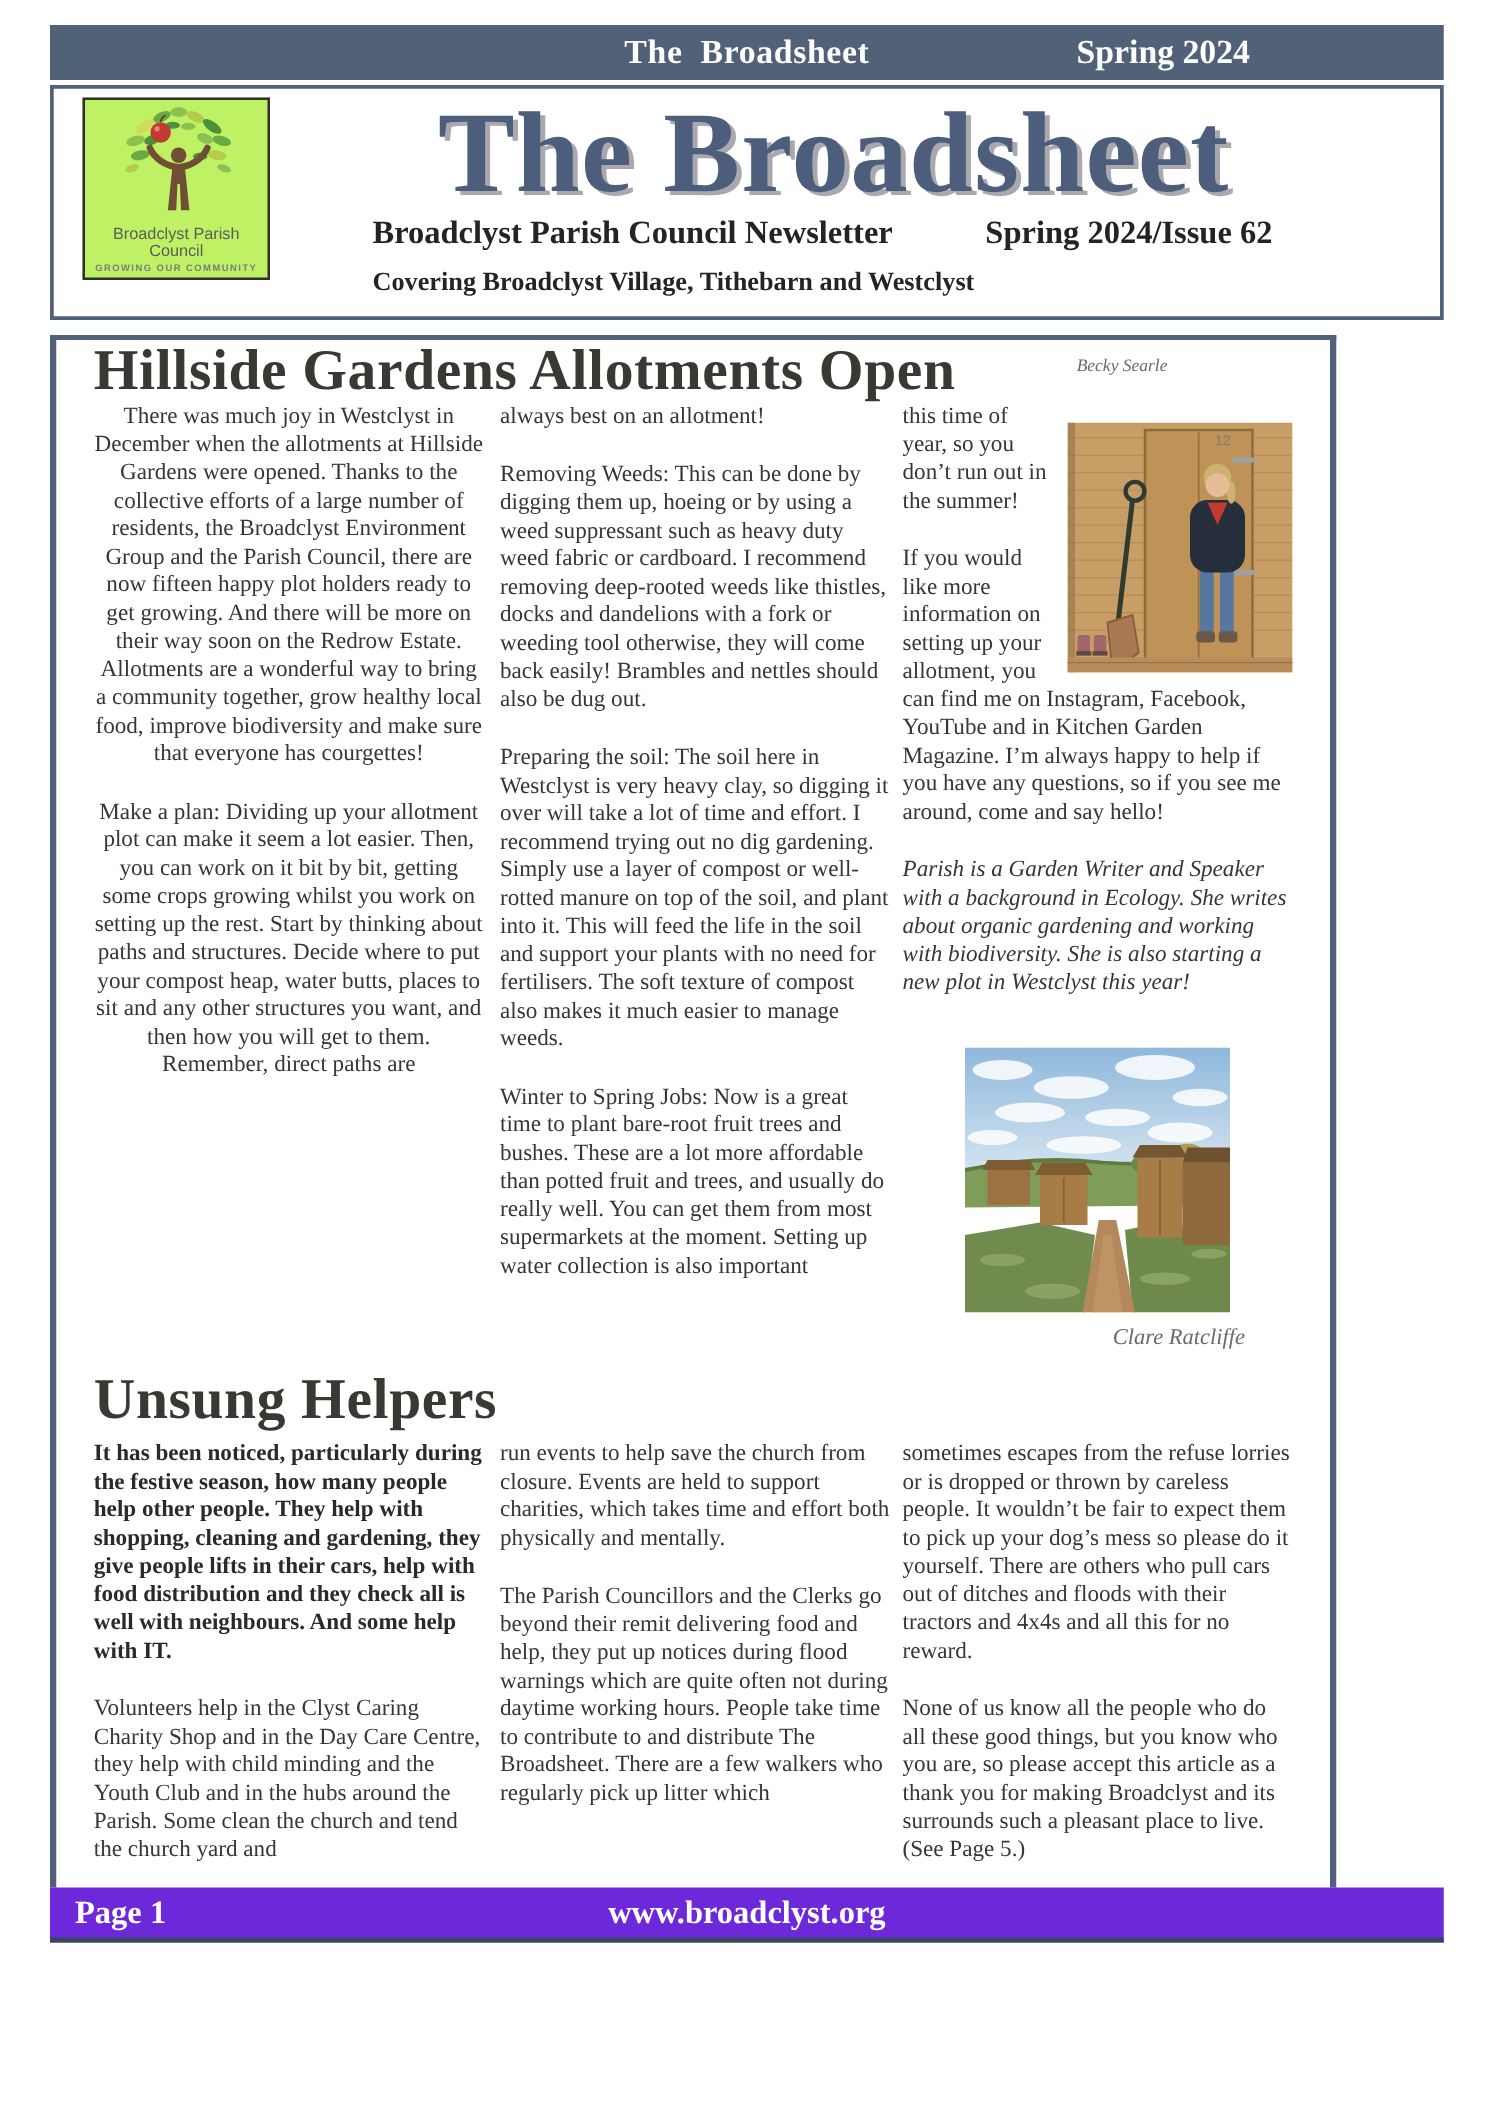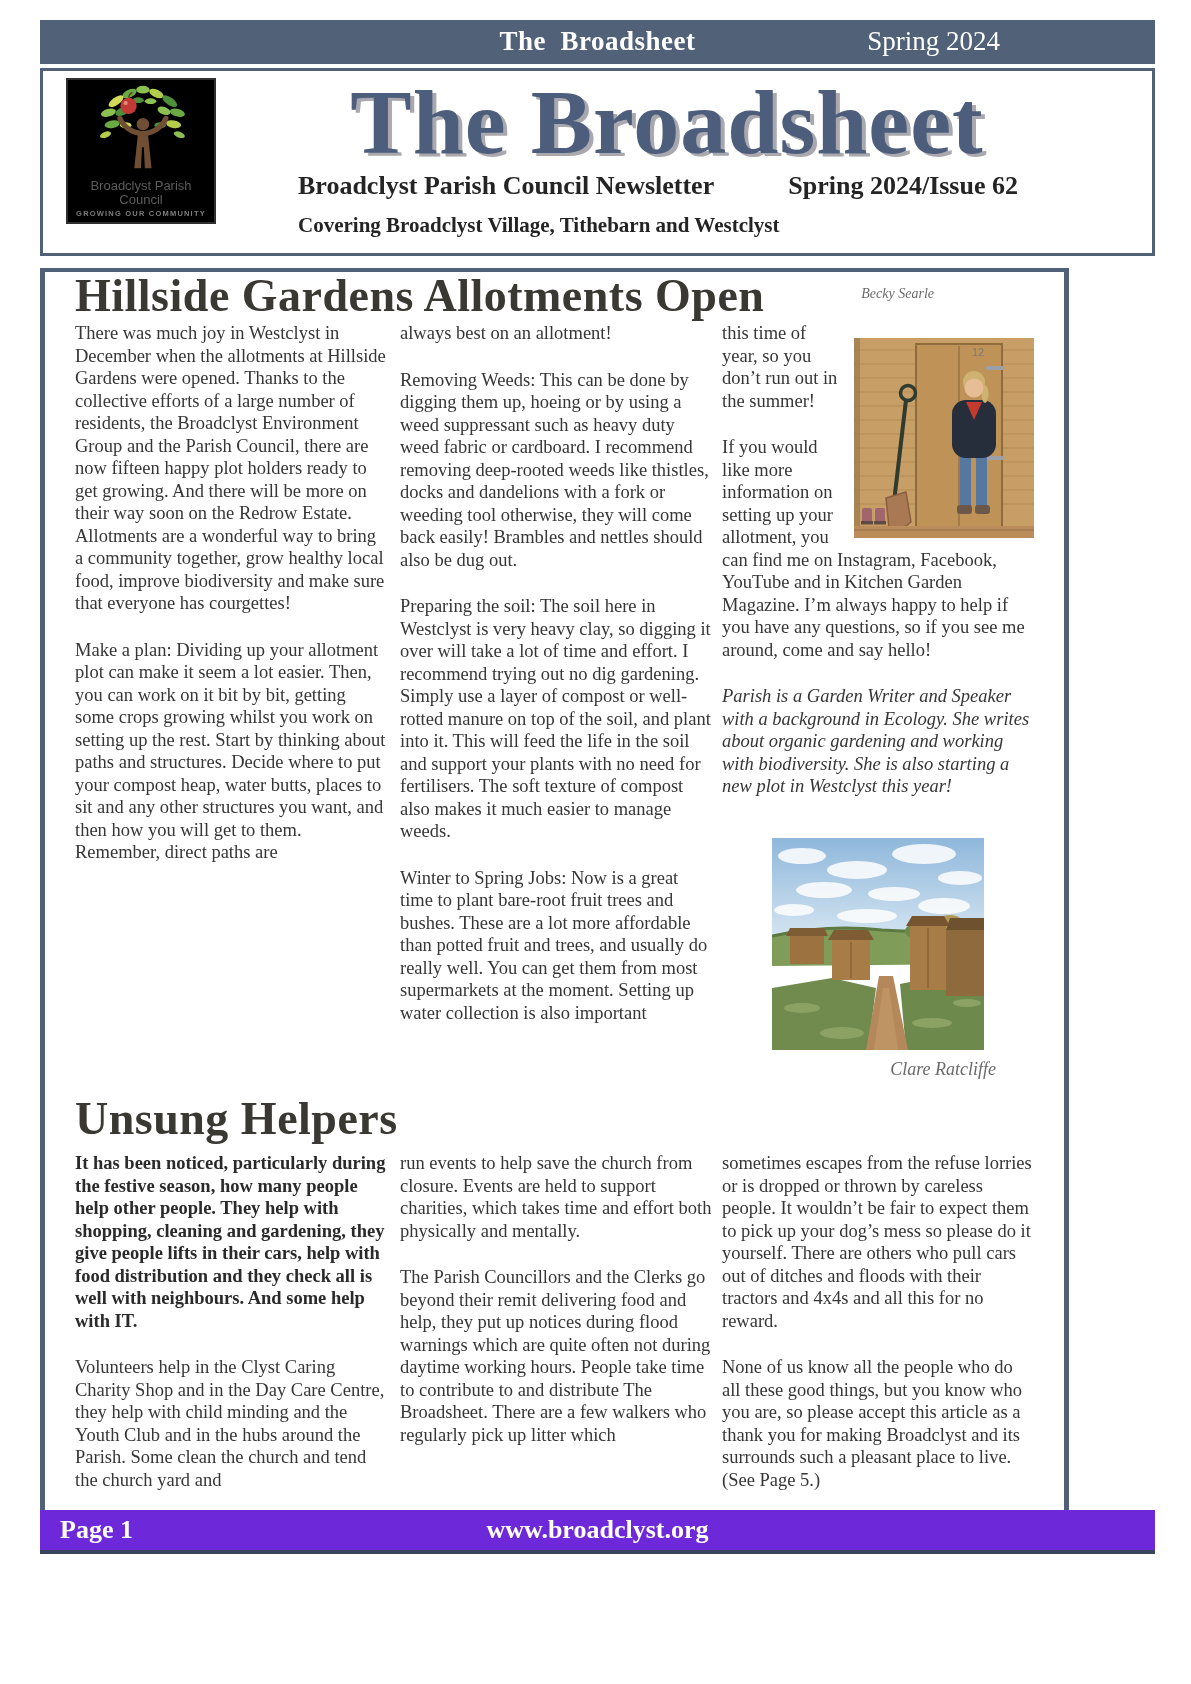--- a/index.html
+++ b/index.html
@@ -11,29 +11,29 @@
   }
   .topbar {
     position:absolute; left:40px; top:20px; width:1115px; height:44px;
     background:#506178; color:#fff;
   }
   .topbar-title {
     position:absolute; left:0; right:0; top:6px; text-align:center;
     font-size:27px; font-weight:bold; white-space:pre; letter-spacing:.5px;
   }
   .topbar-season {
-    position:absolute; right:155px; top:6px; font-size:27px; font-weight:normal;
+    position:absolute; right:155px; top:6px; font-size:27px; font-weight:bold;
   }
   .header-box {
     position:absolute; left:40px; top:68px; width:1115px; height:188px;
     border:3px solid #506178; background:#fff;
   }
   .logo-box {
     position:absolute; left:23px; top:7px; width:150px; height:146px;
-    border:2px solid #2f2f2f; background:#000000; text-align:center; padding-top:2px;
+    border:2px solid #2f2f2f; background:#bef264; text-align:center; padding-top:2px;
   }
   .logo-name {
     font-family:"Liberation Sans", sans-serif; font-size:13px; color:#5c5c5c;
     line-height:14px; margin-top:1px;
   }
   .logo-tagline {
     font-family:"Liberation Sans", sans-serif; font-size:7.5px; color:#7c7c7c;
     letter-spacing:1.2px; font-weight:bold; margin-top:2px;
   }
   .masthead {
@@ -63,21 +63,21 @@
   #a2-title { left:30px; top:823px; }
   .byline {
     position:absolute; right:130px; top:14px; font-size:14px;
     font-style:italic; color:#6a6a6a;
   }
   .col {
     position:absolute; width:312px; font-size:18.5px; line-height:22.5px;
     color:#363636;
   }
   .col p + p { margin-top:24px; }
-  #a1c1 { left:30px;  top:50px; }
+  #a1c1 { left:30px;  top:50px;text-align:center; }
   #a1c2 { left:355px; top:50px; }
   #a1c3 { left:677px; top:50px; }
   #a2c1 { left:30px;  top:880px; }
   #a2c2 { left:355px; top:880px; }
   #a2c3 { left:677px; top:880px; }
   .intro-bold { font-weight:bold; color:#2a2a2a; }
   .bio { font-style:italic; }
   .becky-photo { float:right; width:180px; height:200px; margin:16px 0 6px 10px; }
   .field-photo { display:block; width:212px; height:212px; margin:40px auto 8px; }
   .caption {

